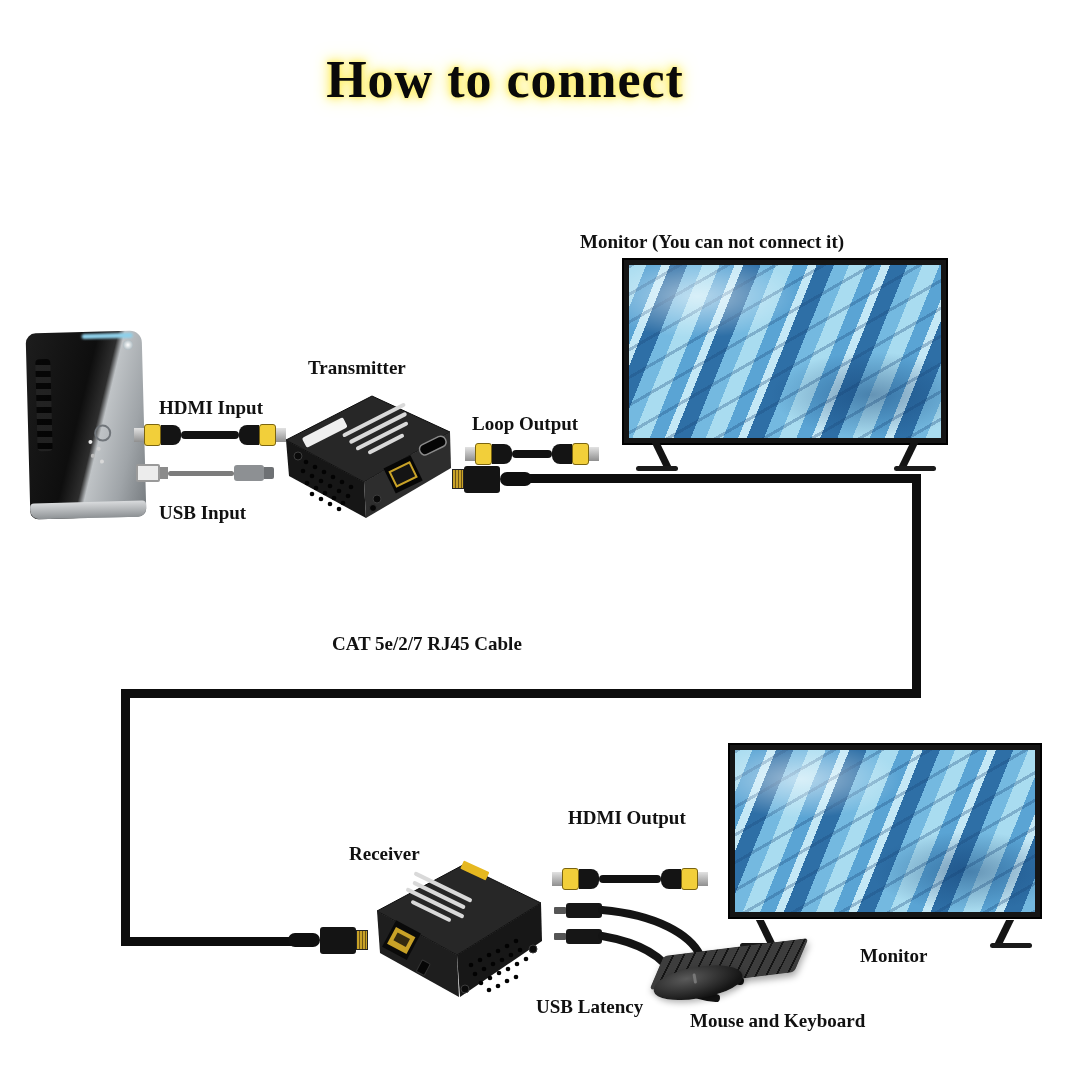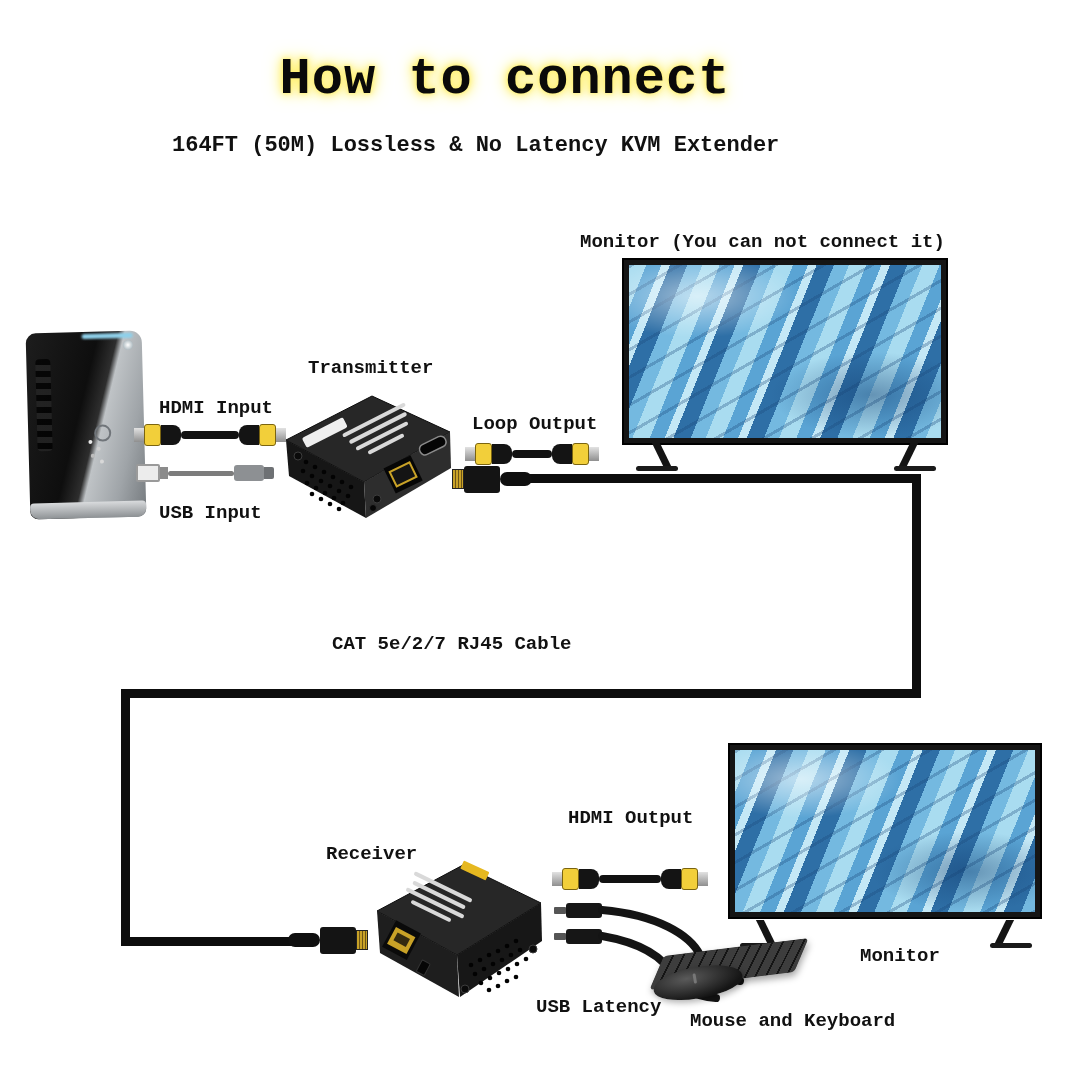--- a/index.html
+++ b/index.html
@@ -1,17 +1,17 @@
 <!DOCTYPE html>
 <html style="--background: #ffffff; --title-text: #0a0a0a; --title-glow: #fff176; --label-text: #111111; --cable-black: #0d0d0d; --hdmi-connector-yellow: #f2cf3a; --receiver-sticker-yellow: #e6b820; --rj45-gold: #c9a227; --screen-blue-light: #a9dcf0; --screen-blue-mid: #5aa4d4; --screen-blue-dark: #2e6fa6; --pc-panel-gray: #bfc3c6; --device-body: #272727;"><head>
 <meta charset="utf-8">
 <style>
   html,body{margin:0;padding:0;background:#fff;}
   #canvas{position:relative;width:1080px;height:1080px;background:var(--background,#fff);
-    font-family:Liberation Mono, monospace; overflow:hidden;}
+    font-family:Liberation Serif, serif; overflow:hidden;}
 
   
   .title{position:absolute;left:0;top:50px;width:1010px;text-align:center;
     font-size:52px;font-weight:bold;letter-spacing:1px;color:var(--title-text,#0a0a0a);
     text-shadow:0 0 3px var(--title-glow,#fff176),0 0 7px var(--title-glow,#fff176),
                 0 0 12px var(--title-glow,#fff176),0 0 18px var(--title-glow,#fff176);}
   .subtitle{position:absolute;left:172px;top:133px;font-size:22px;font-weight:bold;
     color:var(--label-text,#111);white-space:nowrap;}
   .lbl{position:absolute;font-size:19px;font-weight:bold;color:var(--label-text,#111);
     white-space:nowrap;}
@@ -96,21 +96,20 @@
     box-shadow:2px 3px 6px rgba(0,0,0,0.3);}
   .mouse::after{content:"";position:absolute;left:46%;top:18%;width:3px;height:10px;
     background:#777;border-radius:2px;}
 </style>
 </head>
 <body>
 
 <div id="canvas">
 
   <div class="title">How to connect</div>
-  <div class="subtitle">164FT (50M) Lossless &amp; No Latency KVM Extender</div>
 
   <div class="cable" style="left:525px;top:474px;width:396px;height:9px;"></div>
   <div class="cable" style="left:912px;top:474px;width:9px;height:224px;"></div>
   <div class="cable" style="left:121px;top:689px;width:800px;height:9px;"></div>
   <div class="cable" style="left:121px;top:689px;width:9px;height:257px;"></div>
   <div class="cable" style="left:121px;top:937px;width:180px;height:9px;"></div>
 
   <div class="lbl" style="left:580px;top:231px;">Monitor (You can not connect it)</div>
   <div class="monitor" style="left:622px;top:258px;width:326px;height:214px;">
     <div class="bezel" style="width:326px;height:187px;">
@@ -221,21 +220,21 @@
     <div class="bezel" style="width:314px;height:176px;">
       <div class="screen"></div>
     </div>
     <div class="leg l" style="left:34px;bottom:4px;"></div>
     <div class="foot" style="left:12px;bottom:1px;"></div>
     <div class="leg r" style="right:34px;bottom:4px;"></div>
     <div class="foot" style="right:10px;bottom:1px;"></div>
   </div>
   <div class="lbl" style="left:860px;top:945px;">Monitor</div>
 
-  <div class="lbl" style="left:326px;top:843px;">Receiver</div>
+  <div class="lbl" style="left:349px;top:843px;">Receiver</div>
   <div class="rj45" style="left:288px;top:926px;">
     <span class="boot"></span>
       <span class="pbody"></span>
       <span class="contacts"></span>
   </div>
   <svg class="dev" style="left:365px;top:853px;" width="185" height="152" viewBox="0 0 185 152">
     <polygon points="12,58 98,12 176,50 92,102" fill="#272727" stroke="#0b0b0b" stroke-width="1"></polygon>
     <polygon points="12,58 92,102 94,144 15,100" fill="#1e1e1e"></polygon>
     <polygon points="92,102 176,50 177,88 95,144" fill="#171717"></polygon>
     <rect x="96" y="13" width="28" height="9" rx="1" fill="#e6b820" transform="rotate(25 110 17)"></rect>

